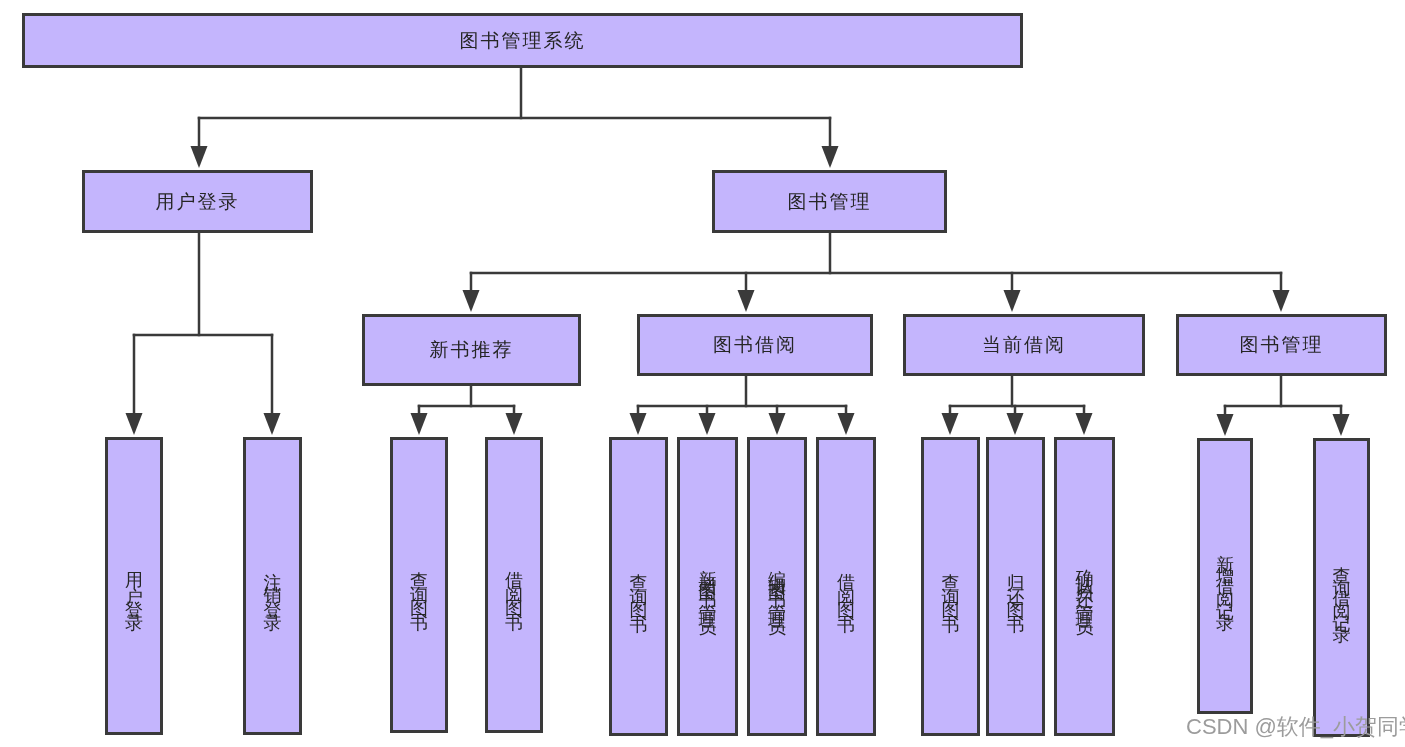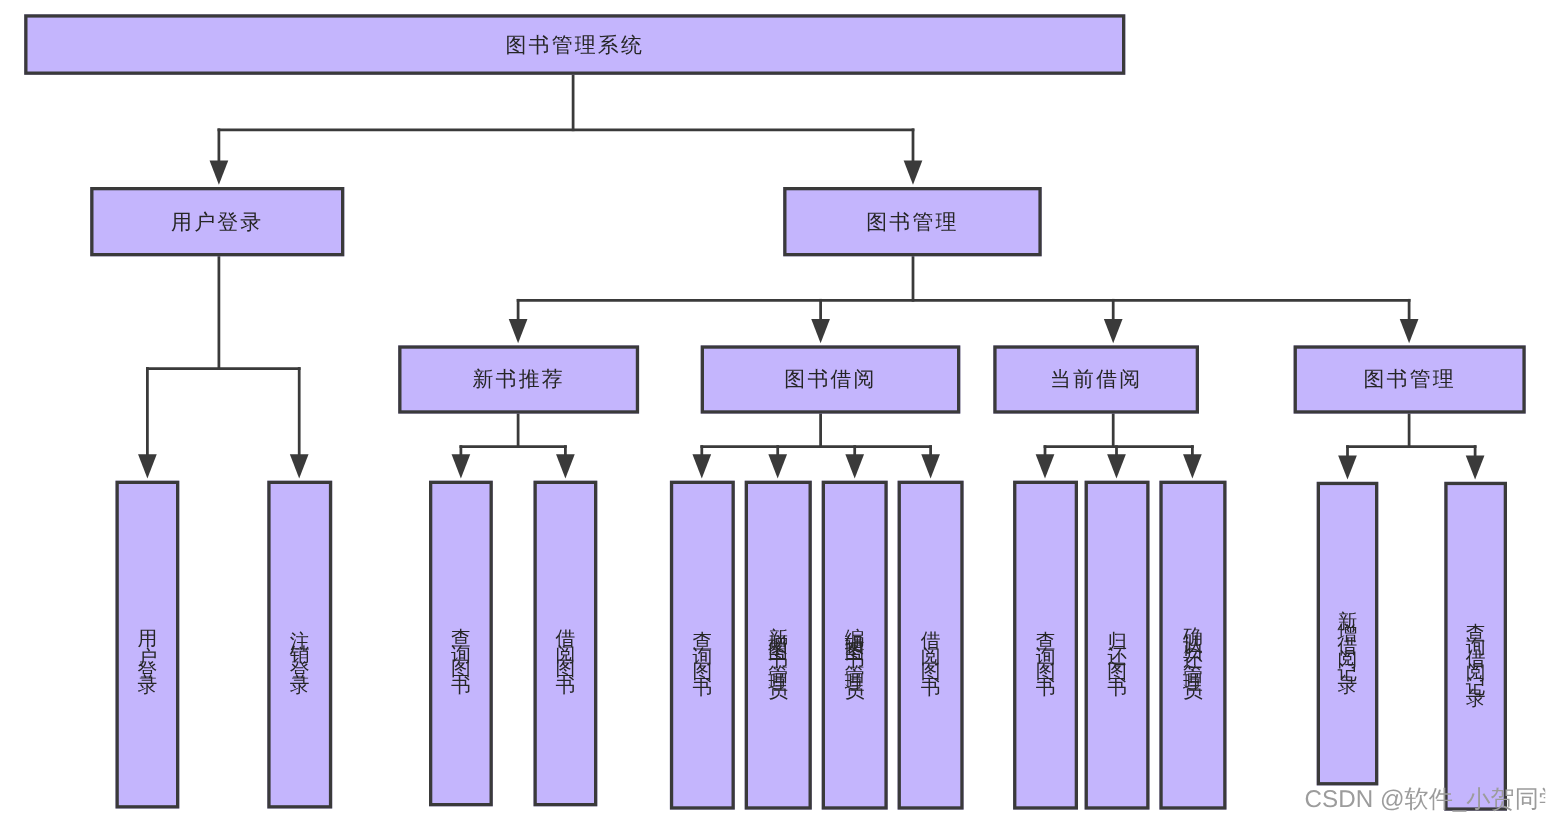--- a/index.html
+++ b/index.html
@@ -131,27 +131,27 @@
     <span>图书管理系统</span>
   </div>
 
   <div class="box hbox" style="left:82px; top:170px; width:231px; height:63px;">
     <span>用户登录</span>
   </div>
   <div class="box hbox" style="left:712px; top:170px; width:235px; height:63px;">
     <span>图书管理</span>
   </div>
 
-  <div class="box hbox" style="left:362px; top:314px; width:219px; height:62px;">
+  <div class="box hbox" style="left:362px; top:314px; width:219px; height:72px;">
     <span>新书推荐</span>
   </div>
   <div class="box hbox" style="left:637px; top:314px; width:236px; height:62px;">
     <span>图书借阅</span>
   </div>
-  <div class="box hbox" style="left:903px; top:314px; width:187px; height:62px;">
+  <div class="box hbox" style="left:903px; top:314px; width:242px; height:62px;">
     <span>当前借阅</span>
   </div>
   <div class="box hbox" style="left:1176px; top:314px; width:211px; height:62px;">
     <span>图书管理</span>
   </div>
 
   <div class="box vbox" style="left:105px; top:437px; width:58px; height:298px;">
     <span class="vtext sp-l">用户登录</span>
   </div>
   <div class="box vbox" style="left:243px; top:437px; width:59px; height:298px;">

